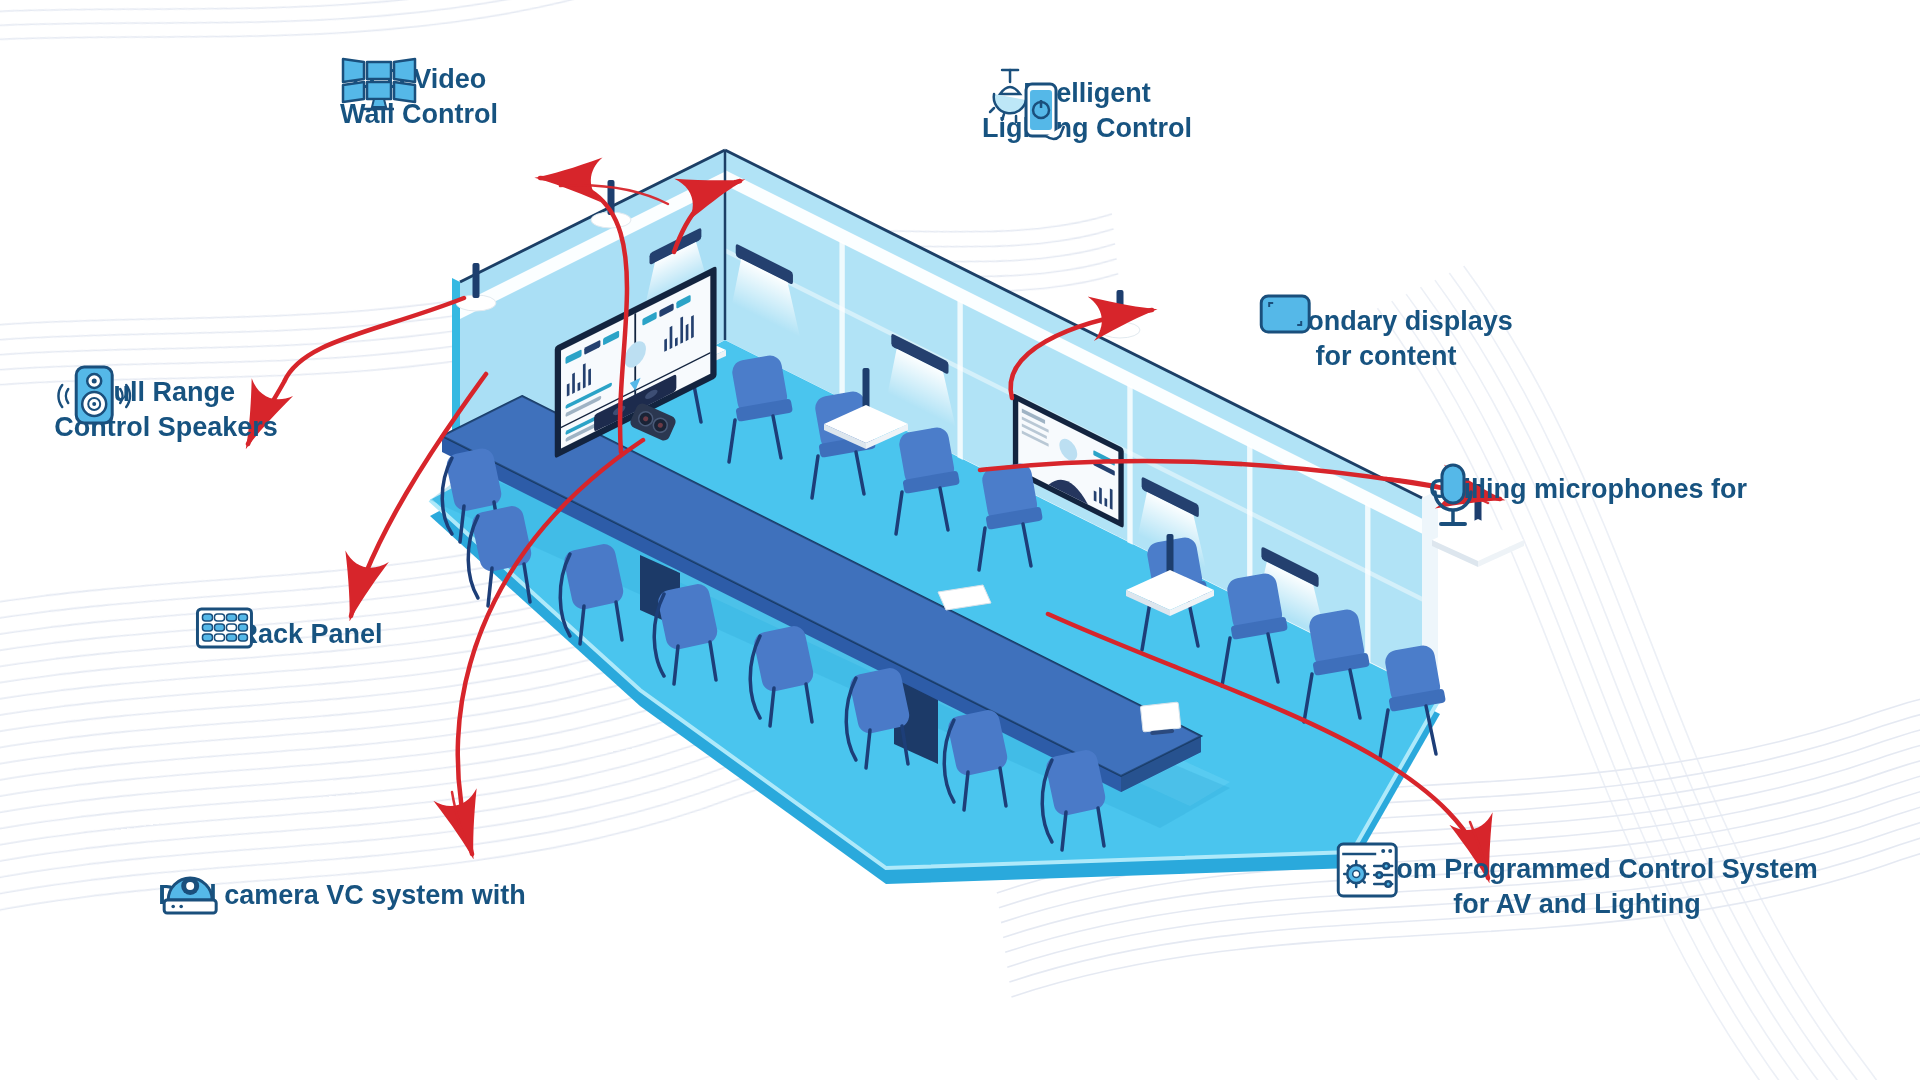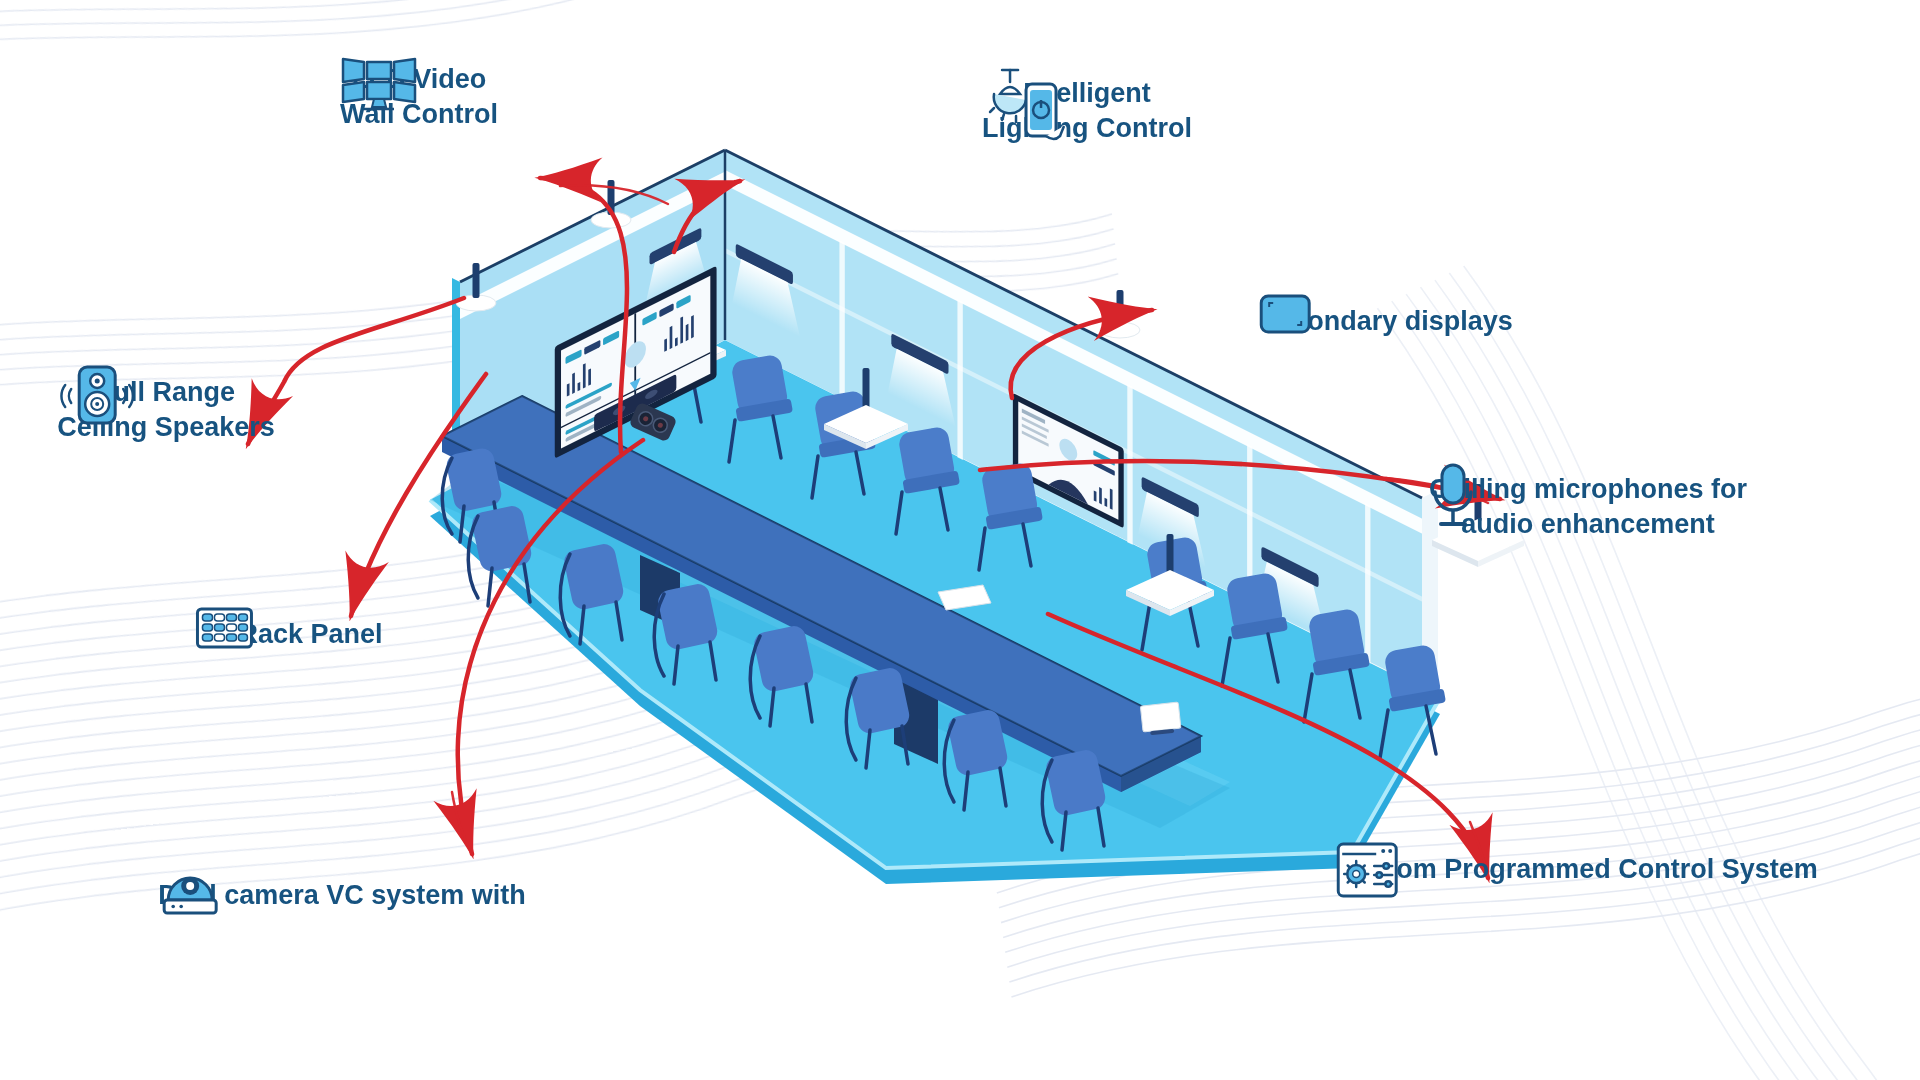--- a/index.html
+++ b/index.html
@@ -514,54 +514,54 @@
 
 <div class="label" style="left:1386px;top:294px;">
   <div class="icon">
     <svg width="52" height="40" viewBox="0 0 52 40">
       <rect x="2" y="2" width="48" height="36" rx="7" fill="#55b8e8" stroke="#1a4f7c" stroke-width="3"></rect>
       <path d="M10,13 l0,-4 l4,0" fill="none" stroke="#1a4f7c" stroke-width="2"></path>
       <path d="M42,27 l0,4 l-4,0" fill="none" stroke="#1a4f7c" stroke-width="2"></path>
     </svg>
   </div>
   <div>Secondary displays</div>
+  <div>for content</div>
 </div>
 
 <div class="label" style="left:1588px;top:462px;">
   <div class="icon">
     <svg width="48" height="70" viewBox="0 0 48 70">
       <rect x="13" y="3" width="22" height="38" rx="11" fill="#55b8e8" stroke="#1a4f7c" stroke-width="3"></rect>
       <path d="M6,30 a18,18 0 0 0 36,0" fill="none" stroke="#1a4f7c" stroke-width="3.5" stroke-linecap="round"></path>
       <line x1="24" y1="48" x2="24" y2="60" stroke="#1a4f7c" stroke-width="3.5"></line>
       <line x1="12" y1="62" x2="36" y2="62" stroke="#1a4f7c" stroke-width="4" stroke-linecap="round"></line>
     </svg>
   </div>
   <div>Ceilling microphones for</div>
-  <div>audio enhancement</div>
 </div>
 
 <div class="label" style="left:166px;top:365px;">
   <div class="icon">
     <svg width="80" height="62" viewBox="0 0 80 62">
       <rect x="22" y="2" width="36" height="56" rx="8" fill="#55b8e8" stroke="#1a4f7c" stroke-width="3"></rect>
       <circle cx="40" cy="16" r="7" fill="#ffffff" stroke="#1a4f7c" stroke-width="2.5"></circle>
       <circle cx="40" cy="16" r="2.5" fill="#1a4f7c"></circle>
       <circle cx="40" cy="39" r="12" fill="#ffffff" stroke="#1a4f7c" stroke-width="2.5"></circle>
       <circle cx="40" cy="39" r="6" fill="none" stroke="#1a4f7c" stroke-width="2"></circle>
       <circle cx="40" cy="39" r="2" fill="#1a4f7c"></circle>
       <g fill="none" stroke="#1a4f7c" stroke-width="2.5" stroke-linecap="round">
         <path d="M14,24 a12,12 0 0 0 0,14"></path>
             <path d="M8,20 a18,18 0 0 0 0,22"></path>
         <path d="M66,24 a12,12 0 0 1 0,14"></path>
             <path d="M72,20 a18,18 0 0 1 0,22"></path>
       </g>
     </svg>
   </div>
   <div>Full Range</div>
-  <div>Ceiling Speakers</div>
+  <div>Control Speakers</div>
 </div>
 
 <div class="label" style="left:289px;top:607px;">
   <div class="icon">
     <svg width="58" height="42" viewBox="0 0 58 42">
       <rect x="2" y="2" width="54" height="38" rx="4" fill="#ffffff" stroke="#1a4f7c" stroke-width="3"></rect>
       <g stroke="#1a4f7c" stroke-width="1.5">
         <rect x="7" y="7" width="10" height="7" rx="3" fill="#55b8e8"></rect>
             <rect x="19" y="7" width="10" height="7" rx="3" fill="#ffffff"></rect>
             <rect x="31" y="7" width="10" height="7" rx="3" fill="#55b8e8"></rect>
@@ -619,15 +619,16 @@
         <line x1="38" y1="24" x2="56" y2="24"></line>
             <circle cx="50" cy="24" r="2.8" fill="#55b8e8"></circle>
         <line x1="38" y1="33" x2="56" y2="33"></line>
             <circle cx="43" cy="33" r="2.8" fill="#55b8e8"></circle>
         <line x1="38" y1="42" x2="56" y2="42"></line>
             <circle cx="52" cy="42" r="2.8" fill="#55b8e8"></circle>
       </g>
     </svg>
   </div>
   <div>Custom Programmed Control System</div>
+  <div>for AV and Lighting</div>
 </div>
 
 </div>
 
 </body></html>

